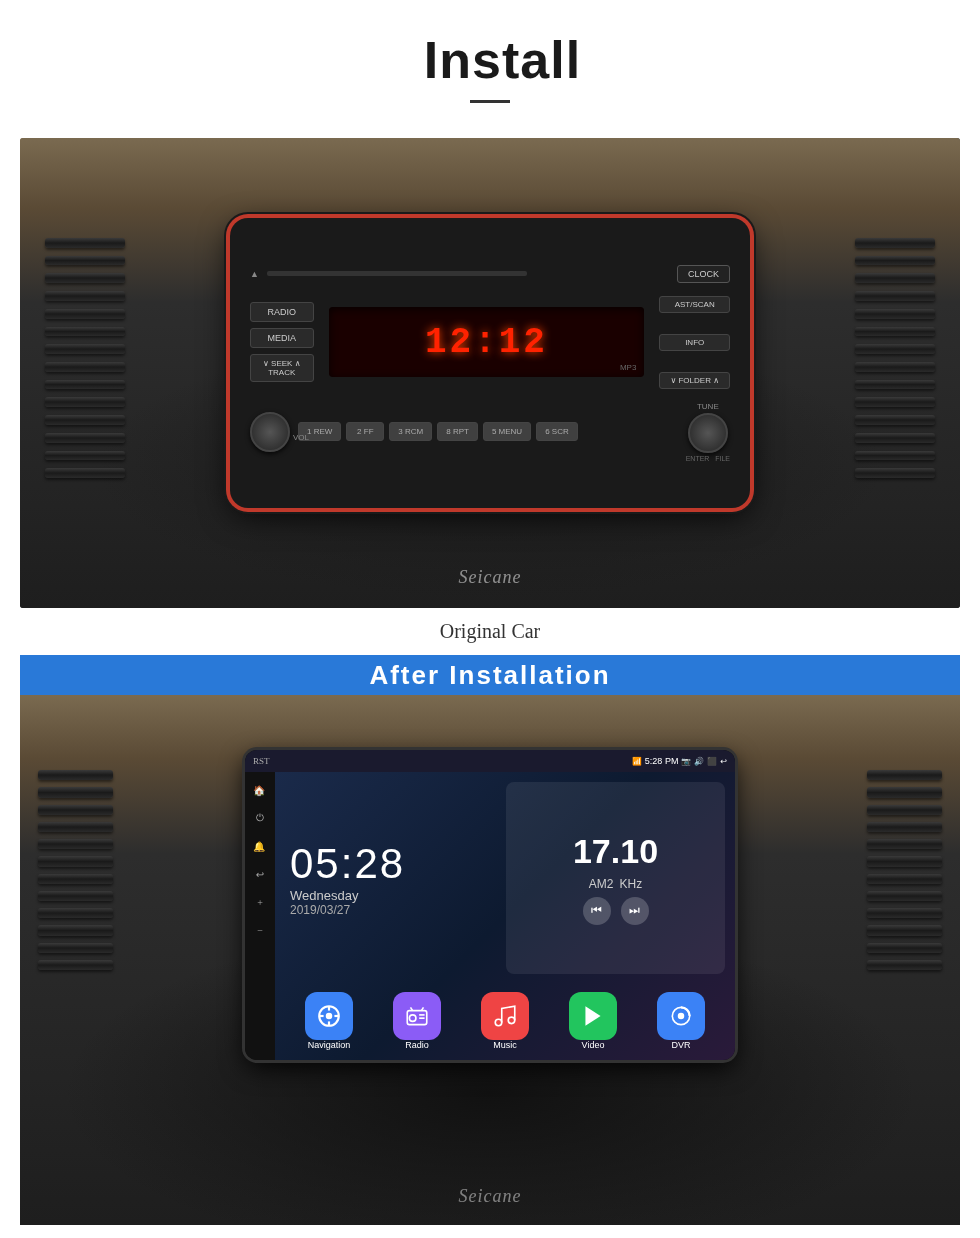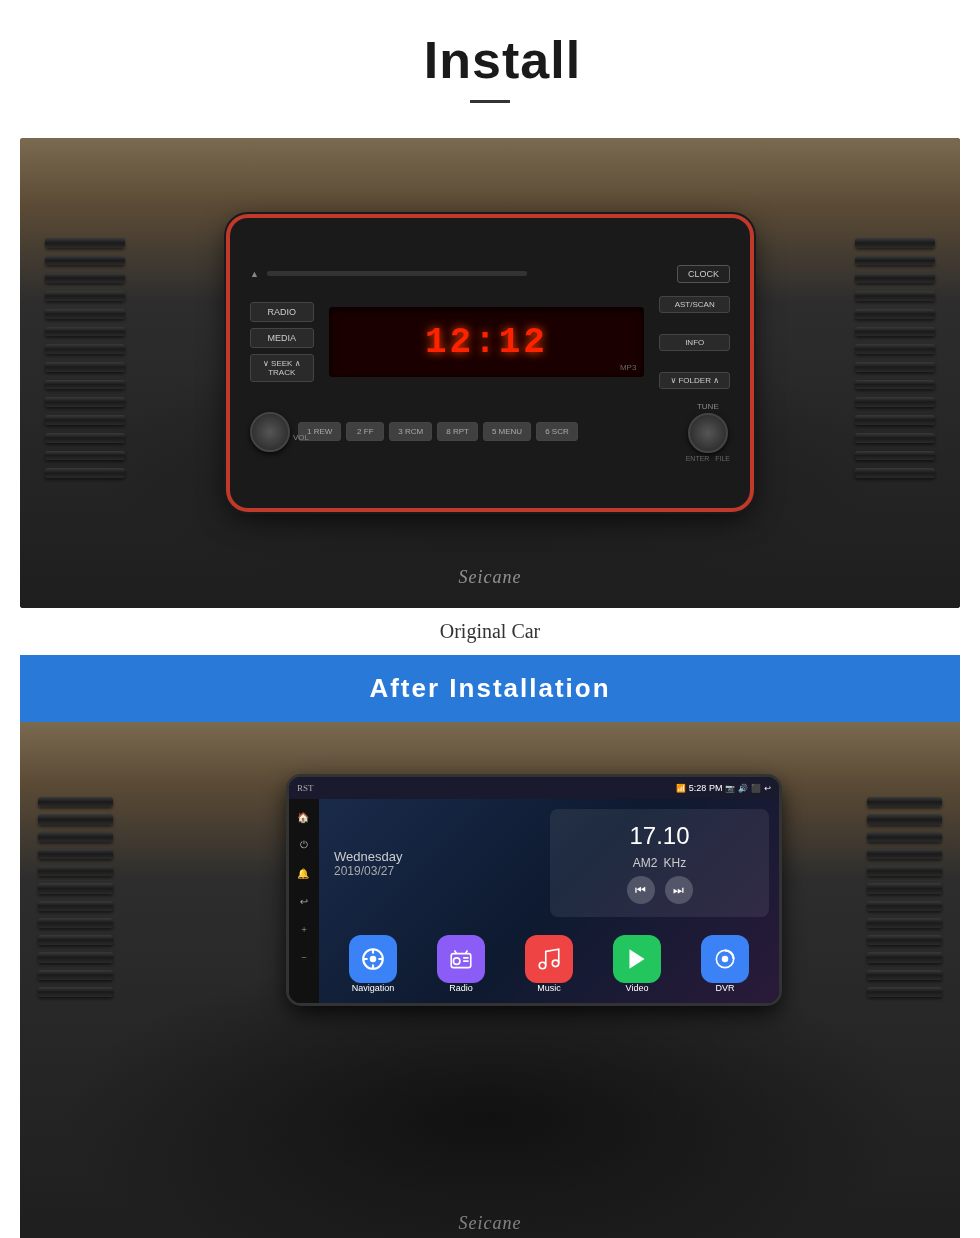--- a/index.html
+++ b/index.html
@@ -286,21 +286,21 @@
       text-align: center;
       font-size: 20px;
       color: #333;
       padding: 12px 0;
       font-family: Georgia, serif;
     }
 
     
     .after-banner {
       width: 940px;
-      height: 67px;
+      height: 40px;
       background: #2979d8;
       display: flex;
       align-items: center;
       justify-content: center;
       margin: 0 auto;
       border-radius: 0;
     }
 
     .after-banner-text {
       color: #ffffff;
@@ -328,27 +328,26 @@
         linear-gradient(180deg, #7a6a50 0%, #5a4a35 12%, #2d2d2d 30%, #1e1e1e 100%);
     }
 
     
     .android-unit {
       position: absolute;
       top: 55px;
       left: 50%;
       transform: translateX(-50%);
       width: 490px;
-      height: 226px;
+      height: 310px;
       background: #0d0d0d;
       border-radius: 12px;
       box-shadow: 0 0 0 3px #333, 0 8px 25px rgba(0,0,0,0.9);
       overflow: hidden;
       z-index: 5;
-      margin-left: 44px;
     }
 
     
     .android-statusbar {
       width: 100%;
       height: 22px;
       background: #1a1a2e;
       display: flex;
       align-items: center;
       justify-content: space-between;
@@ -456,24 +455,24 @@
       border-radius: 8px;
       display: flex;
       flex-direction: column;
       align-items: center;
       justify-content: center;
       padding: 8px;
       gap: 6px;
     }
 
     .radio-freq {
-      font-size: 24px;
+      font-size: 34px;
       color: #fff;
       font-family: Arial, sans-serif;
-      font-weight: 400;
+      font-weight: 700;
     }
 
     .radio-band {
       font-size: 12px;
       color: #ccc;
       font-family: Arial, sans-serif;
     }
 
     .radio-controls {
       display: flex;
@@ -732,20 +731,21 @@
         <div class="nav-icon">🔔</div>
         <div class="nav-icon">↩</div>
         <div class="nav-icon">+</div>
         <div class="nav-icon">−</div>
       </div>
 
       <div class="android-content">
         <div class="widget-area">
 
           <div class="clock-widget">
+            <div class="android-time">05:28</div>
             <div class="android-day">Wednesday</div>
             <div class="android-date">2019/03/27</div>
           </div>
 
           <div class="radio-widget">
             <div class="radio-freq">17.10</div>
             <div style="display:flex;align-items:center;gap:6px;">
               <span class="radio-band">AM2</span>
               <span class="radio-band">KHz</span>
             </div>

